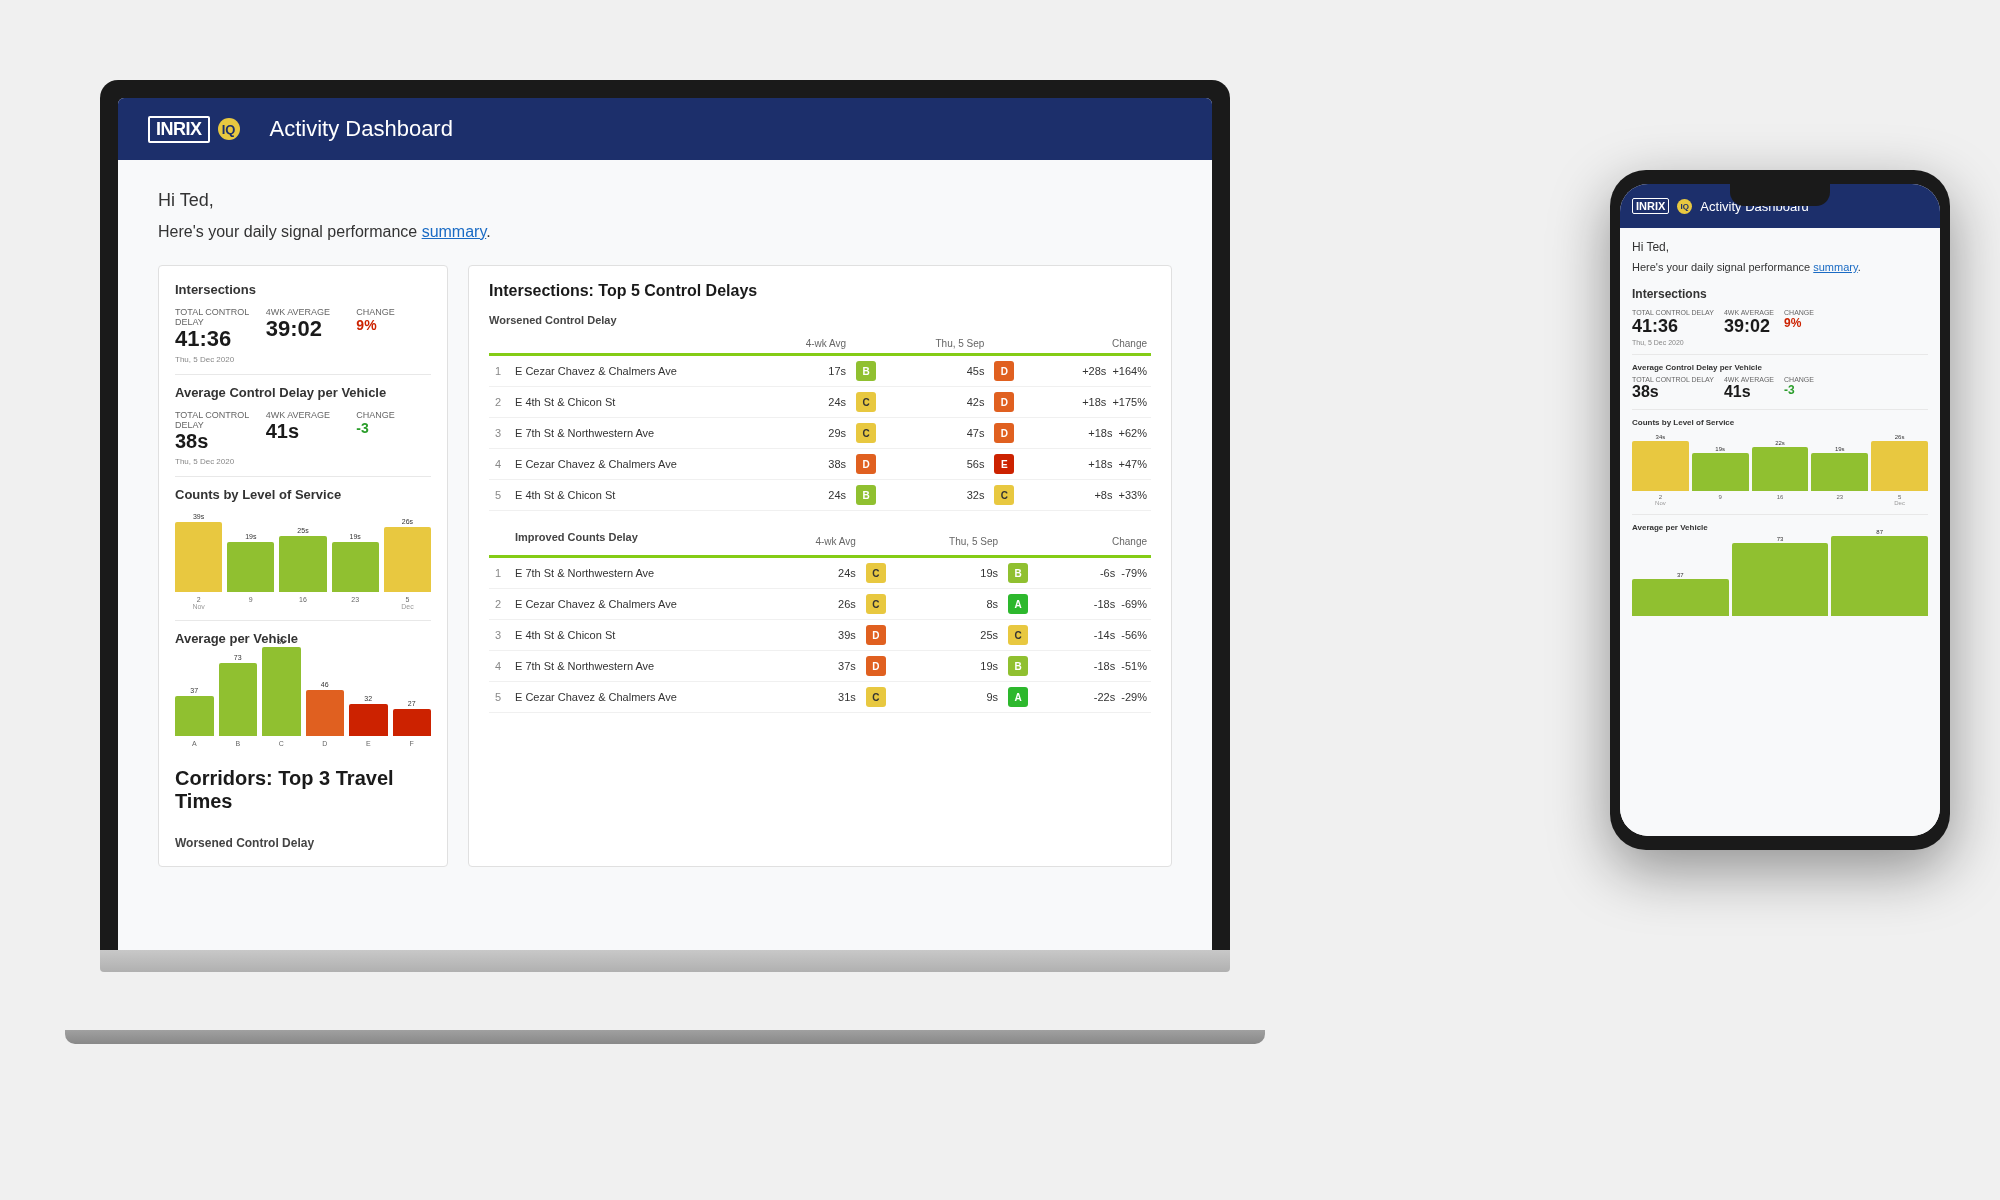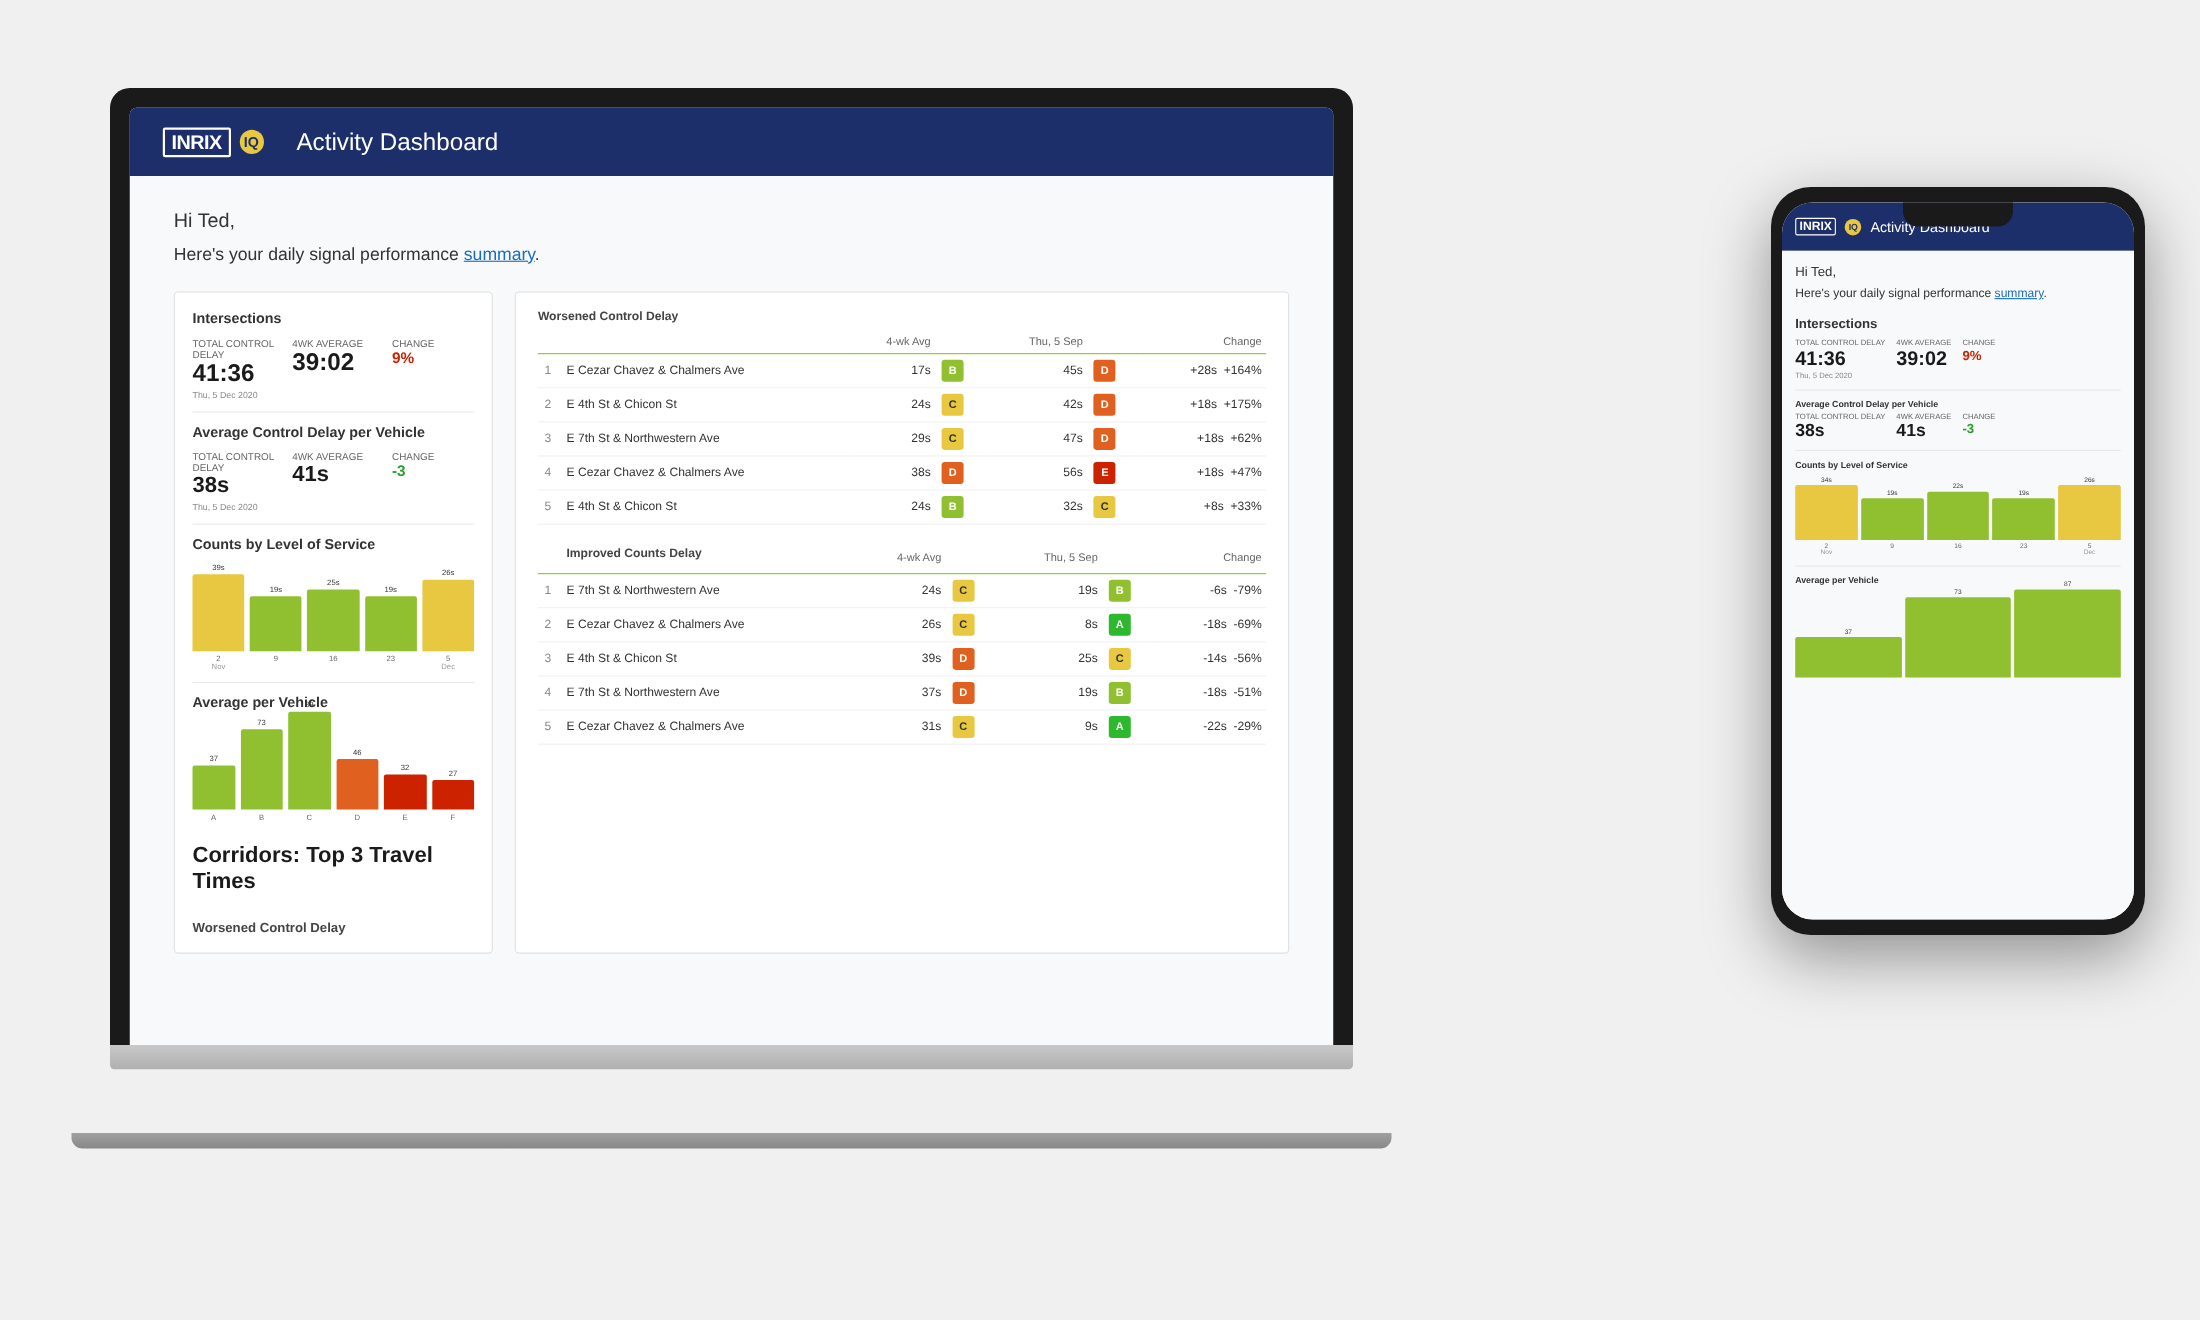--- a/index.html
+++ b/index.html
@@ -281,21 +281,21 @@
     .delay-table {
       width: 100%;
       border-collapse: collapse;
     }
 
     .delay-table th {
       font-size: 10px;
       color: #666;
       text-align: left;
       padding: 4px 6px;
-      border-bottom: 1px solid #84cc16;
+      border-bottom: 3px solid #84cc16;
       font-weight: 400;
     }
 
     .delay-table td {
       font-size: 11px;
       color: #333;
       padding: 5px 6px;
       border-bottom: 1px solid #f0f0f0;
       vertical-align: middle;
     }
@@ -690,20 +690,21 @@
                   </div>
                 </div>
 
                 <div class="corridors-section">
                   <div class="corridors-title">Corridors: Top 3 Travel Times</div>
                   <div class="worsened-label">Worsened Control Delay</div>
                 </div>
               </div>
 
               <div class="right-panel">
+                <div class="panel-title">Intersections: Top 5 Control Delays</div>
 
                 <div class="table-section">
                   <div class="table-subtitle">Worsened Control Delay</div>
                   <table class="delay-table">
                     <thead>
                       <tr>
                         <th></th>
                         <th></th>
                         <th class="val-col">4-wk Avg</th>
                         <th></th>

